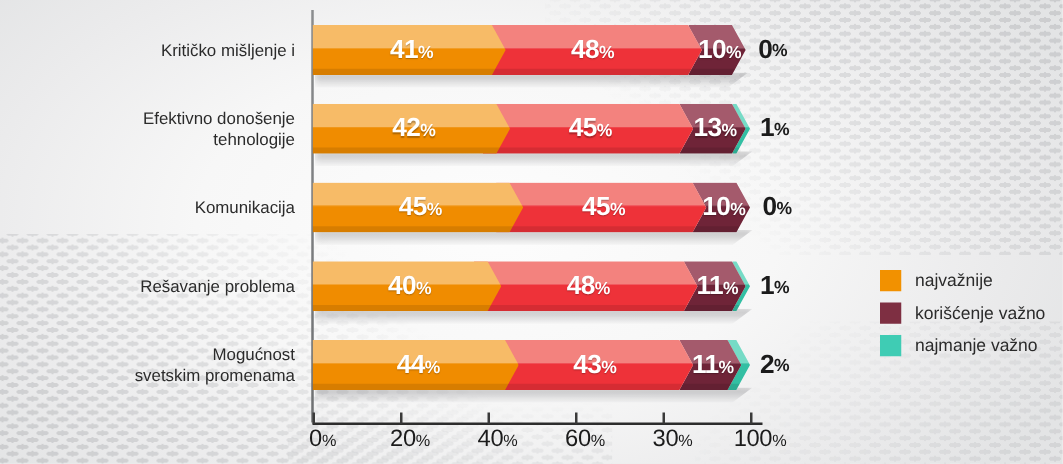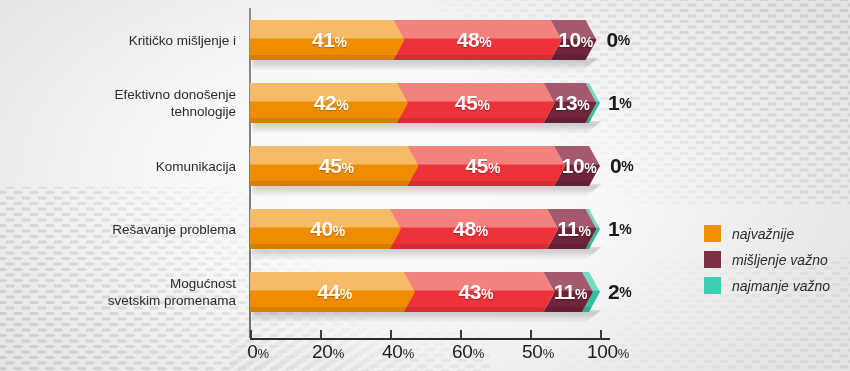--- a/index.html
+++ b/index.html
@@ -111,21 +111,21 @@
   }
 
   .outside-label{
     position:absolute;top:0;height:40px;display:flex;align-items:center;
     color:#1b1b1b;font-weight:bold;font-size:21px;letter-spacing:-.5px;white-space:nowrap;
   }
   .outside-label .pct{font-size:14px;}
 
   
   #legend{position:absolute;left:704px;top:216px;}
-  .legend-item{display:flex;align-items:flex-end;height:26px;font-style:italic;}
+  .legend-item{display:flex;align-items:flex-start;height:26px;}
   .legend-swatch{width:17px;height:17px;flex:0 0 17px;}
   .legend-text{margin-left:11px;color:#2b2b2b;font-size:14px;white-space:nowrap;}
 </style>
 </head>
 <body>
 
 <div id="bg-base"></div>
 <div class="halftone" id="halftone-tr"></div>
 <div class="halftone" id="halftone-bl"></div>
 <div class="halftone" id="halftone-br"></div>
@@ -267,32 +267,32 @@
   <div id="x-ticks">
       <div class="tick-mark" style="left: 250px;"></div>
       <div class="tick-label" style="left: 258px;"><span>0</span><span class="pct">%</span></div>
       <div class="tick-mark" style="left: 320px;"></div>
       <div class="tick-label" style="left: 328px;"><span>20</span><span class="pct">%</span></div>
       <div class="tick-mark" style="left: 390px;"></div>
       <div class="tick-label" style="left: 398px;"><span>40</span><span class="pct">%</span></div>
       <div class="tick-mark" style="left: 460px;"></div>
       <div class="tick-label" style="left: 468px; text-align: center;"><span>60</span><span class="pct">%</span></div>
       <div class="tick-mark" style="left: 530px;"></div>
-      <div class="tick-label" style="left: 538px;"><span>50</span><span class="pct">%</span></div>
+      <div class="tick-label" style="left: 538px;"><span>30</span><span class="pct">%</span></div>
       <div class="tick-mark" style="left: 600px;"></div>
       <div class="tick-label" style="left: 608px;"><span>100</span><span class="pct">%</span></div>
     </div>
 
   <div id="legend">
       <div class="legend-item">
         <span class="legend-swatch" style="background: rgb(242, 145, 0);"></span>
         <span class="legend-text">najvažnije</span>
       </div>
       <div class="legend-item">
         <span class="legend-swatch" style="background: rgb(126, 47, 66);"></span>
-        <span class="legend-text">mišljenje važno</span>
+        <span class="legend-text">korišćenje važno</span>
       </div>
       <div class="legend-item">
         <span class="legend-swatch" style="background: rgb(63, 204, 180);"></span>
         <span class="legend-text">najmanje važno</span>
       </div>
     </div>
 </div>
 
 </body></html>

